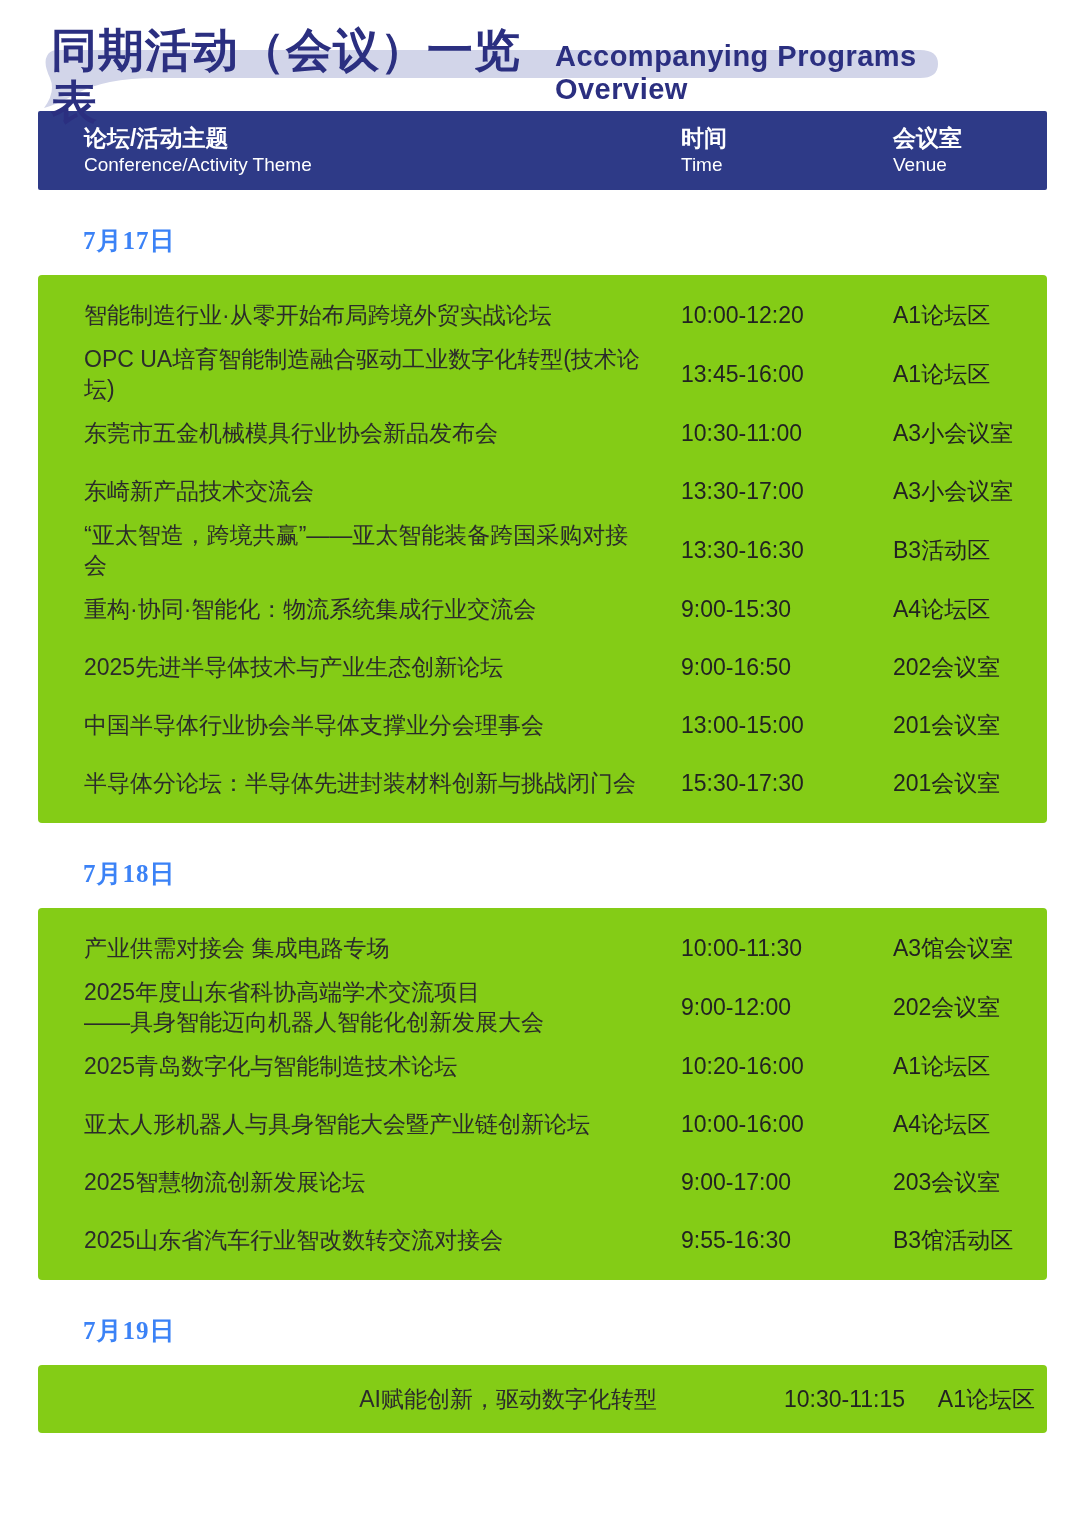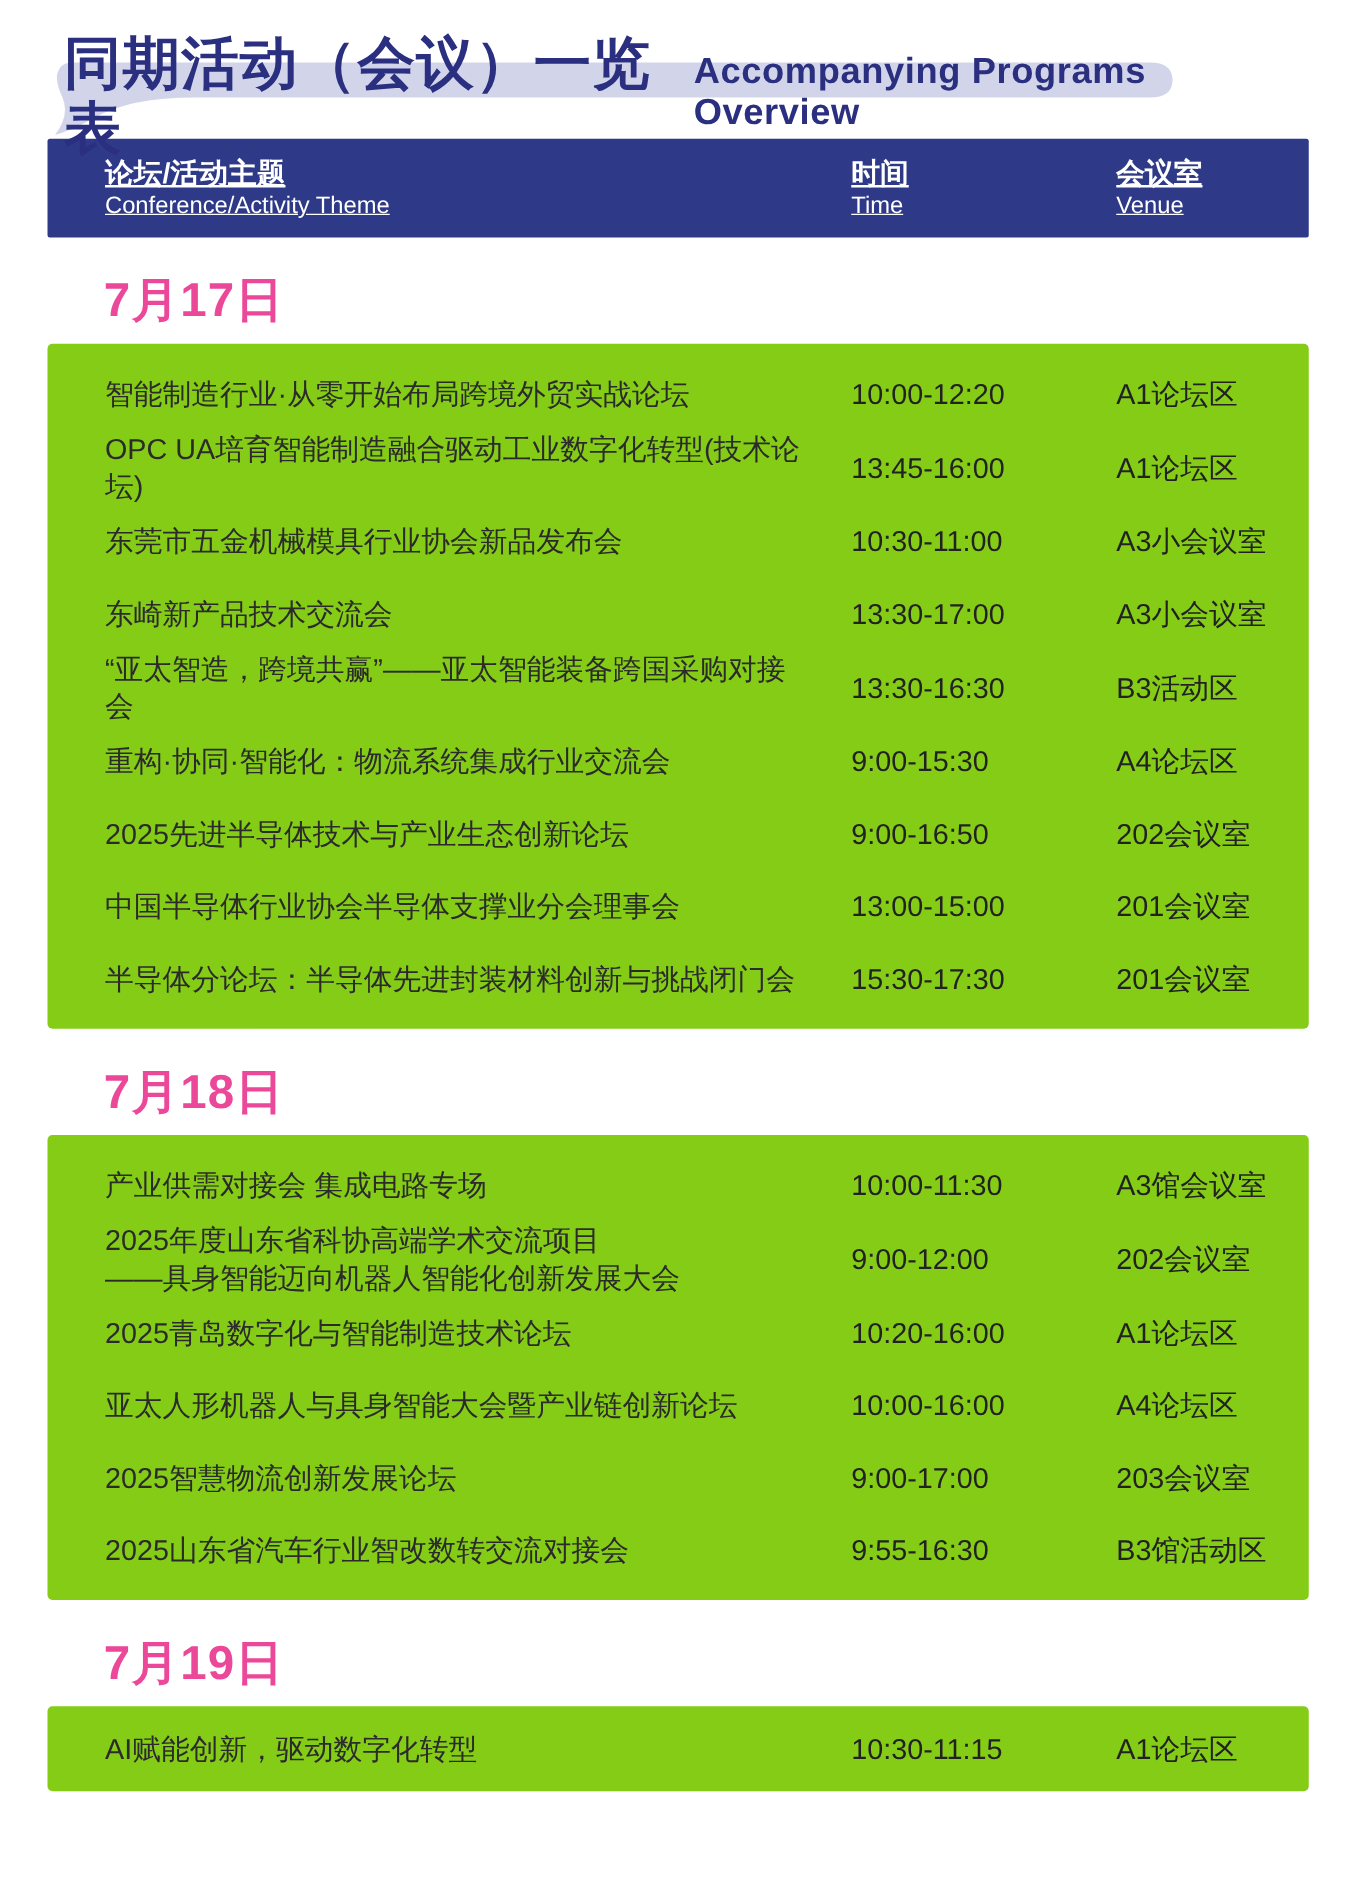--- a/index.html
+++ b/index.html
@@ -16,35 +16,34 @@
   .title-text { position:relative; z-index:1; display:flex; align-items:baseline; gap:16px;margin-left:11px; }
   .title-zh { font-size:46px; font-weight:bold; color:#2b2f80; letter-spacing:1px; line-height:52px; }
   .title-en { font-size:29px; font-weight:600; color:#2b2f80; letter-spacing:0.5px; }
 
   
   .table-header {
     margin:15px 0 0 38px; width:1009px; height:79px;
     background:#2e3a87; color:#ffffff; border-radius:2px;
     display:grid; grid-template-columns:597px 212px auto;
     padding:13px 0 0 46px;
-    text-decoration:underline;
   }
   .table-header .zh { font-size:23px; font-weight:bold; line-height:28px; }
   .table-header .en { font-size:19px; font-weight:400; line-height:25px; color:#ffffff; }
 
   
   .section-date {
-    margin:31px 0 0 83px; font-size:38px; font-weight:bold; color:#ec4899;
-    line-height:40px; letter-spacing:1px;
+    margin:31px 0 0 83px; font-size:25px; font-weight:bold; color:#3b82f6;
+    line-height:40px; letter-spacing:1px;font-family:Liberation Serif, serif;
   }
   .panel {
     margin:14px 0 0 38px; width:1009px; background:#84cc16;
     border-radius:4px; padding:11px 0;
   }
-  .section:last-child .panel { padding:5px 0; }
+  .section:last-child .panel { padding:5px 12px;text-align:right; }
   .row {
     display:grid; grid-template-columns:597px 212px auto;
     padding-left:46px; min-height:58px; align-items:center;
   }
   .row .theme {
     font-size:23px; color:#2b2b2b; line-height:30px;
     padding-right:36px; white-space:pre-line;
   }
   .row .time  { font-size:23px; color:#222222; }
   .row .venue { font-size:23px; color:#222222; }

